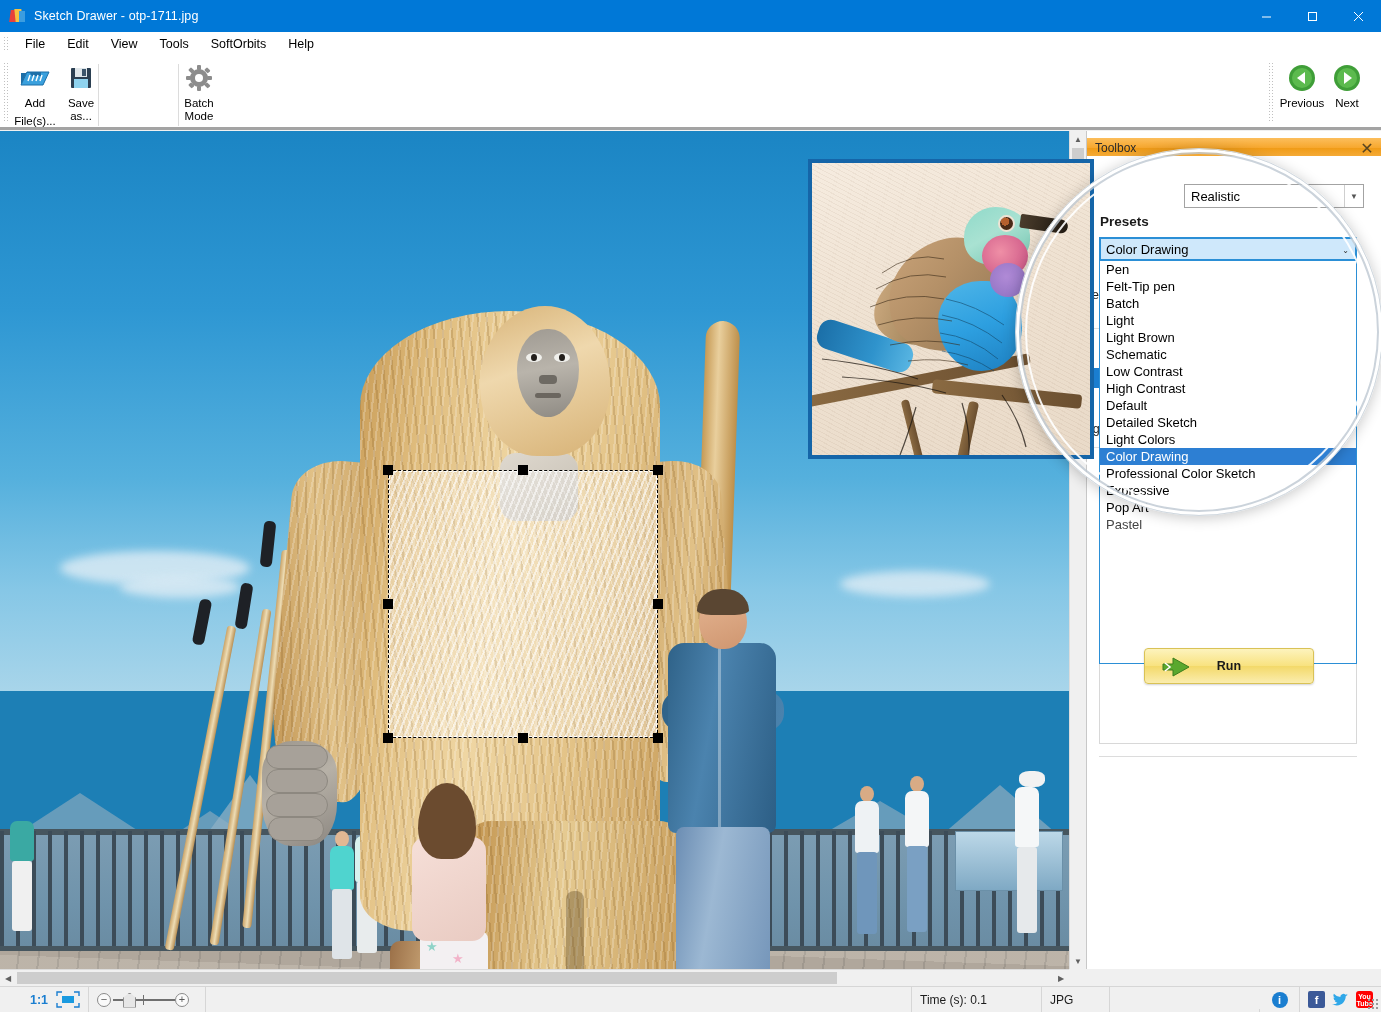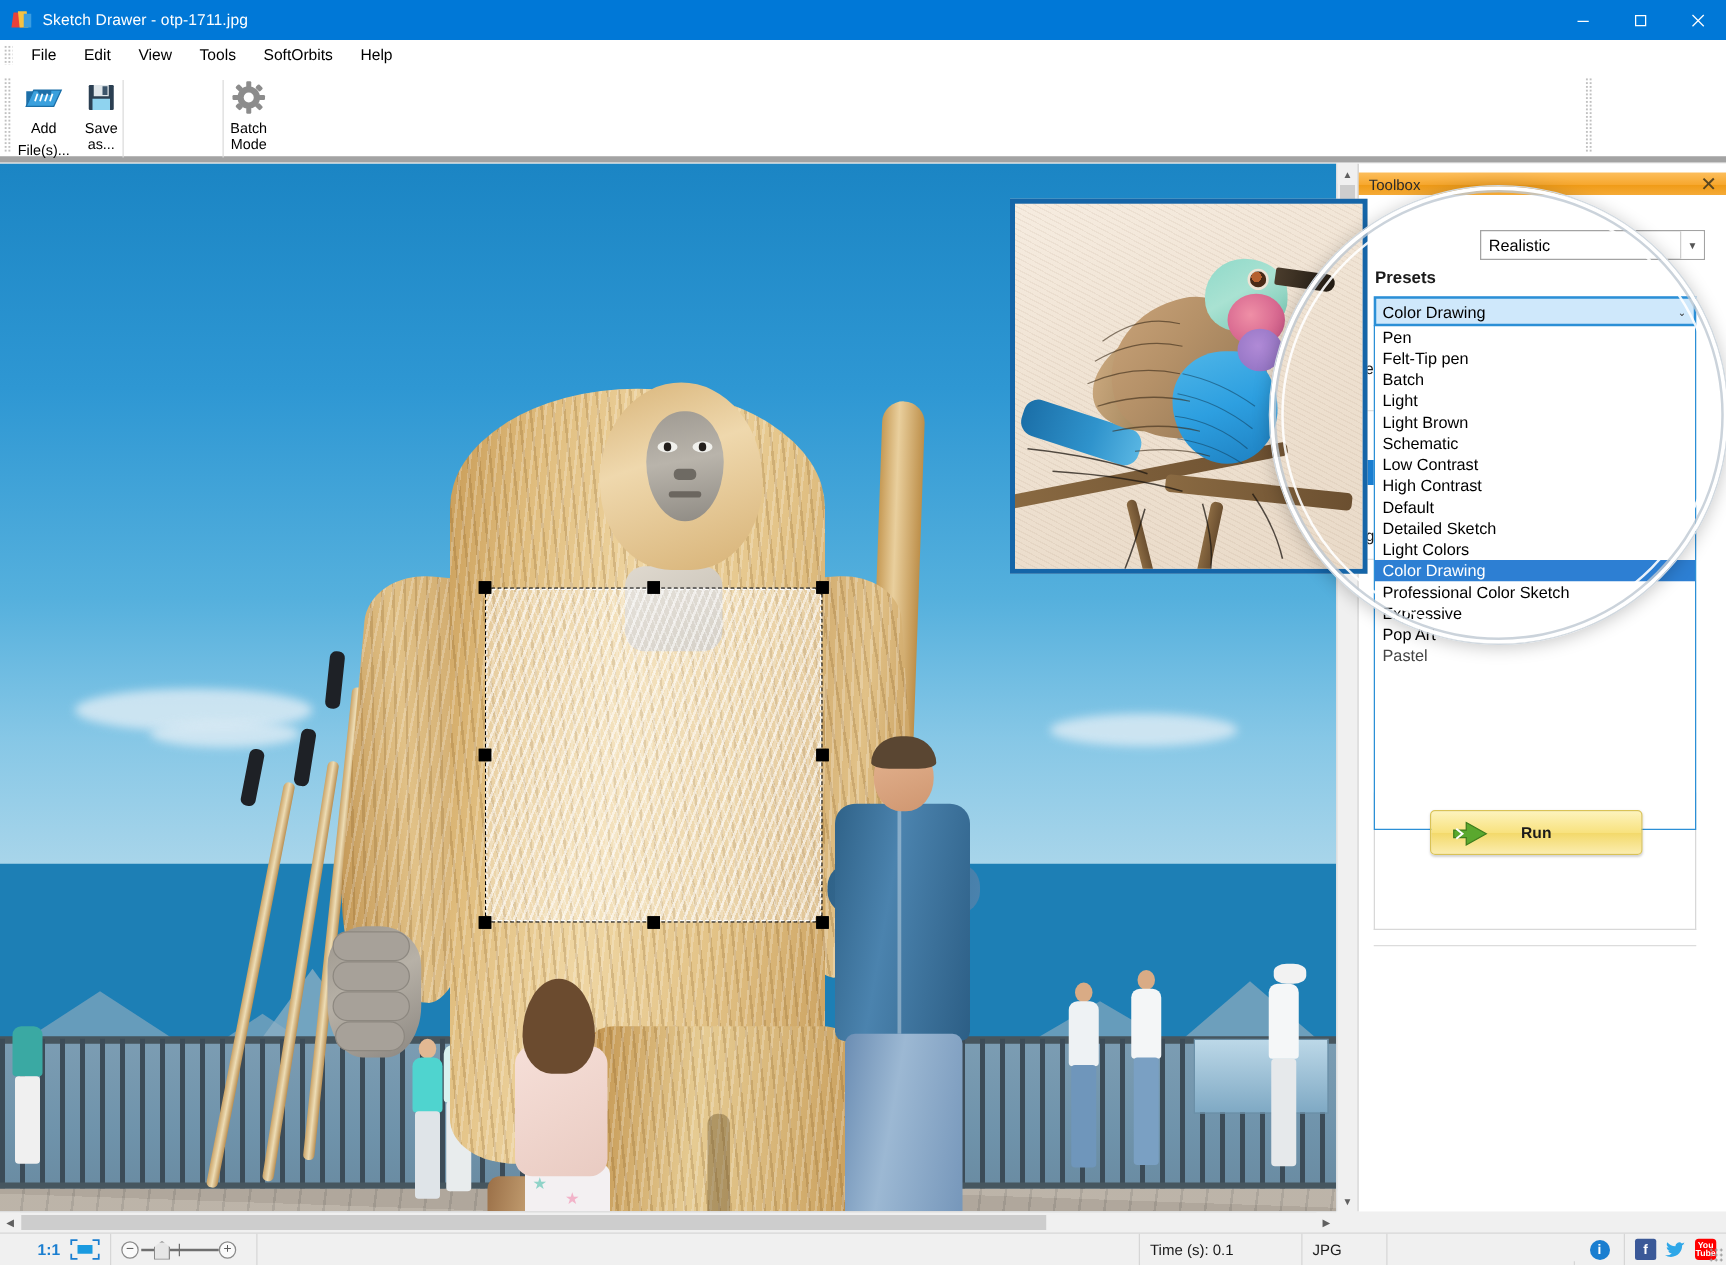--- a/index.html
+++ b/index.html
@@ -55,21 +55,21 @@
     background-size: 3px 3px; opacity: .85;
   }
   .menu-item {
     font-size: 12.5px; color: #000; padding: 3px 11px; white-space: nowrap;
   }
 
   
   .toolbar {
     position: absolute; left: 0; top: 56px; width: 1381px; height: 74px;
     background: #ffffff;
-    border-bottom: 5px solid #a3a3a3;
+    border-bottom: 3px solid #a3a3a3;
   }
   .tb-grip {
     position: absolute; left: 3px; top: 6px; width: 6px; height: 60px;
     background-image: radial-gradient(#c0c0c0 36%, transparent 38%);
     background-size: 3px 3px;
   }
   .tb-group { position: absolute; top: 2px; height: 70px; display: flex; align-items: flex-start; }
   .tb-btn {
     width: 46px; min-height: 66px; display: flex; flex-direction: column;
     align-items: center; padding-top: 4px; cursor: default;
@@ -573,20 +573,42 @@
             <circle cx="14" cy="14" r="4" fill="#ffffff"></circle>
           </svg>
         </div>
         <div class="lbl">Batch</div>
         <div class="lbl" style="margin-top:0">Mode</div>
       </div>
     </div>
     <div class="tb-overflow" style="left:230px; top:118px;">▾</div>
 
     <div class="tb-grip" style="left:1268px; top:6px;"></div>
+    <div class="tb-group" style="left:1278px;">
+      <div class="tb-btn" style="width:48px;">
+        <div class="ico">
+          <svg width="30" height="30" viewBox="0 0 30 30">
+            <circle cx="15" cy="15" r="13" fill="#3f9e38"></circle>
+            <circle cx="15" cy="15" r="10" fill="#5cba4e"></circle>
+            <path d="M18 9 L10 15 L18 21 Z" fill="#ffffff"></path>
+          </svg>
+        </div>
+        <div class="lbl">Previous</div>
+      </div>
+      <div class="tb-btn" style="width:42px;">
+        <div class="ico">
+          <svg width="30" height="30" viewBox="0 0 30 30">
+            <circle cx="15" cy="15" r="13" fill="#3f9e38"></circle>
+            <circle cx="15" cy="15" r="10" fill="#5cba4e"></circle>
+            <path d="M12 9 L20 15 L12 21 Z" fill="#ffffff"></path>
+          </svg>
+        </div>
+        <div class="lbl">Next</div>
+      </div>
+    </div>
     <div class="tb-overflow" style="left:1368px; top:118px;">▾</div>
   </div>
 
   <div class="canvas-area">
     <div class="photo">
       <div class="sky"></div>
       <div class="cloud" style="left:60px; top:420px; width:190px; height:34px;"></div>
       <div class="cloud" style="left:120px; top:445px; width:120px; height:22px;"></div>
       <div class="cloud" style="left:840px; top:440px; width:150px; height:26px;"></div>
       <div class="mountains">

